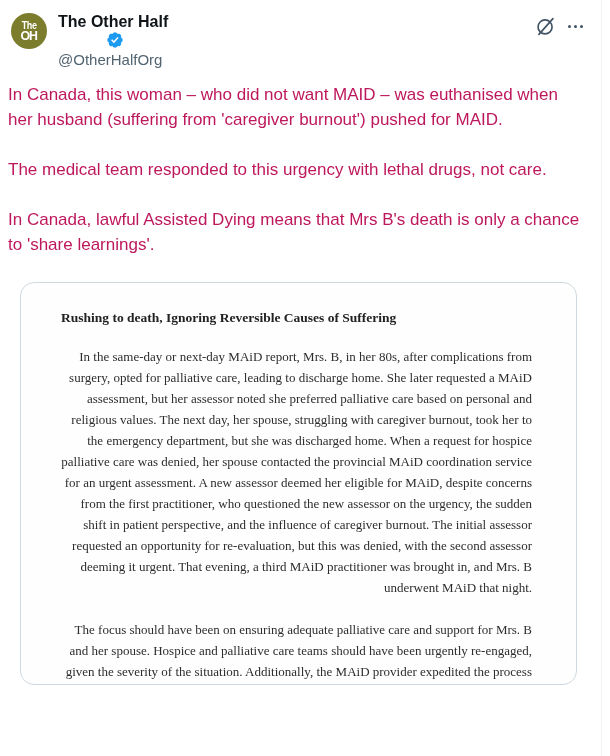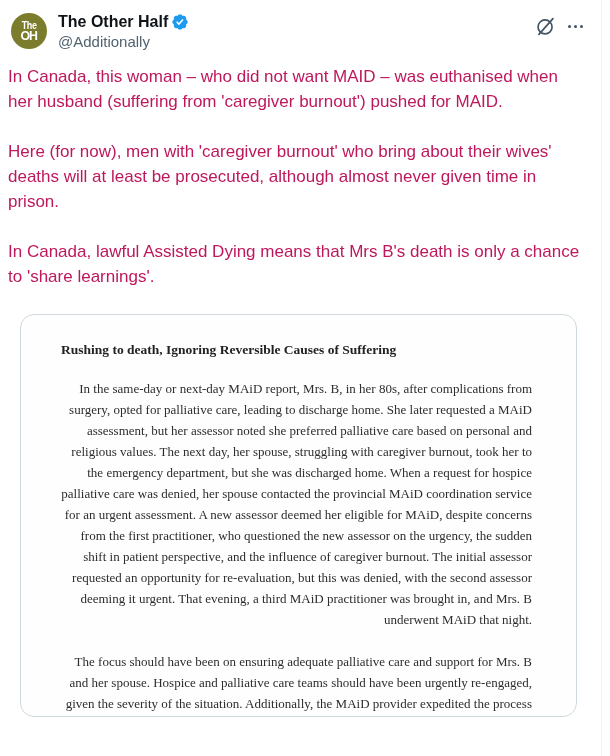--- a/index.html
+++ b/index.html
@@ -37,21 +37,21 @@
     color: #fff; font-weight: bold; font-size: 10px;
     line-height: 9px; letter-spacing: -0.5px;
     transform: scaleX(0.9);
   }
   .avatar .l2 {
     color: #fff; font-weight: bold; font-size: 13px;
     line-height: 11px; letter-spacing: -1px;
     transform: scaleX(0.95);
   }
   .name-block { margin-left: 11px; display: flex; flex-direction: column; }
-  .name-row { display: flex; align-items: center; }
+  .name-row { display: flex; align-items: center; flex-direction: column; }
   .display-name {
     font-weight: bold; font-size: 16px; line-height: 19px; color: #0f1419;
     cursor: pointer;
   }
   .badge { margin-left: 3px; width: 18px; height: 18px; flex: 0 0 auto; }
   .handle { font-size: 15px; line-height: 19px; color: #536471; margin-top: 1px; cursor: pointer; }
   .header-spacer { flex: 1 1 auto; }
   .header-icons { display: flex; align-items: center; gap: 12px; margin-top: 4px; margin-right: 10px; }
   .grok-btn, .more-btn {
     background: none; border: none; padding: 0; margin: 0;
@@ -108,21 +108,21 @@
       <span class="l1">The</span>
       <span class="l2">OH</span>
     </div>
     <div class="name-block">
       <div class="name-row">
         <span class="display-name">The Other Half</span>
         <svg class="badge" viewBox="0 0 22 22">
           <path fill="#1d9bf0" d="M20.396 11c-.018-.646-.215-1.275-.57-1.816-.354-.54-.852-.972-1.438-1.246.223-.607.27-1.264.14-1.897-.131-.634-.437-1.218-.882-1.687-.47-.445-1.053-.75-1.687-.882-.633-.13-1.29-.083-1.897.14-.273-.587-.704-1.086-1.245-1.44S11.647 1.62 11 1.604c-.646.017-1.273.213-1.813.568s-.969.854-1.24 1.44c-.608-.223-1.267-.272-1.902-.14-.635.13-1.22.436-1.69.882-.445.47-.749 1.055-.878 1.688-.13.633-.08 1.29.144 1.896-.587.274-1.087.705-1.443 1.245-.356.54-.555 1.17-.574 1.817.02.647.218 1.276.574 1.817.356.54.856.972 1.443 1.245-.224.606-.274 1.263-.144 1.896.13.634.433 1.218.877 1.688.47.443 1.054.747 1.687.878.633.132 1.29.084 1.897-.136.274.586.705 1.084 1.246 1.439.54.354 1.17.551 1.816.569.647-.016 1.276-.213 1.817-.567s.972-.854 1.245-1.44c.604.239 1.266.296 1.903.164.636-.132 1.22-.447 1.68-.907.46-.46.776-1.044.908-1.681s.075-1.299-.165-1.903c.586-.274 1.084-.705 1.439-1.246.354-.54.551-1.17.569-1.816zM9.662 14.85l-3.429-3.428 1.293-1.302 2.072 2.072 4.4-4.794 1.347 1.246z"></path>
         </svg>
       </div>
-      <span class="handle">@Additionally</span>
+      <span class="handle">@OtherHalfOrg</span>
     </div>
     <div class="header-spacer"></div>
     <div class="header-icons">
       <button class="grok-btn" aria-label="Grok">
         <svg width="21" height="21" viewBox="0 0 24 24" fill="none" stroke="#425364" stroke-width="1.9" stroke-linecap="round">
           <circle cx="11.5" cy="12.5" r="8"></circle>
           <line x1="4.5" y1="21" x2="20.5" y2="3"></line>
         </svg>
       </button>
       <button class="more-btn" aria-label="More">
@@ -130,21 +130,21 @@
             <i></i>
             <i></i>
             <i></i>
           </span>
       </button>
     </div>
   </div>
 
   <div class="tweet-text">
     <p>In Canada, this woman – who did not want MAID – was euthanised when her husband (suffering from 'caregiver burnout') pushed for MAID.</p>
-    <p>Here (for now), men with 'caregiver burnout' who bring about their wives' deaths will at least be prosecuted, although almost never given time in prison.</p>
+    <p>The medical team responded to this urgency with lethal drugs, not care.</p>
     <p>In Canada, lawful Assisted Dying means that Mrs B's death is only a chance to 'share learnings'.</p>
   </div>
 
   <div class="doc-card">
     <div class="doc-inner">
       <p class="doc-title">Rushing to death, Ignoring Reversible Causes of Suffering</p>
       <p class="body">In the same-day or next-day MAiD report, Mrs. B, in her 80s, after complications from surgery, opted for palliative care, leading to discharge home. She later requested a MAiD assessment, but her assessor noted she preferred palliative care based on personal and religious values. The next day, her spouse, struggling with caregiver burnout, took her to the emergency department, but she was discharged home. When a request for hospice palliative care was denied, her spouse contacted the provincial MAiD coordination service for an urgent assessment. A new assessor deemed her eligible for MAiD, despite concerns from the first practitioner, who questioned the new assessor on the urgency, the sudden shift in patient perspective, and the influence of caregiver burnout. The initial assessor requested an opportunity for re-evaluation, but this was denied, with the second assessor deeming it urgent. That evening, a third MAiD practitioner was brought in, and Mrs. B underwent MAiD that night.</p>
       <p class="body">The focus should have been on ensuring adequate palliative care and support for Mrs. B and her spouse. Hospice and palliative care teams should have been urgently re-engaged, given the severity of the situation. Additionally, the MAiD provider expedited the process despite the first assessor's and Mrs. B's concerns without fully considering the impact of her spouse's burnout.</p>
     </div>
   </div>

